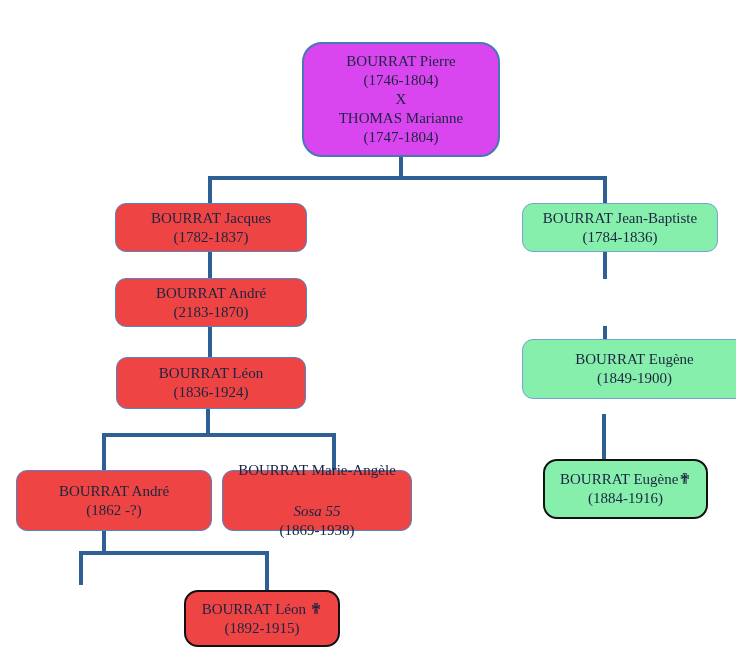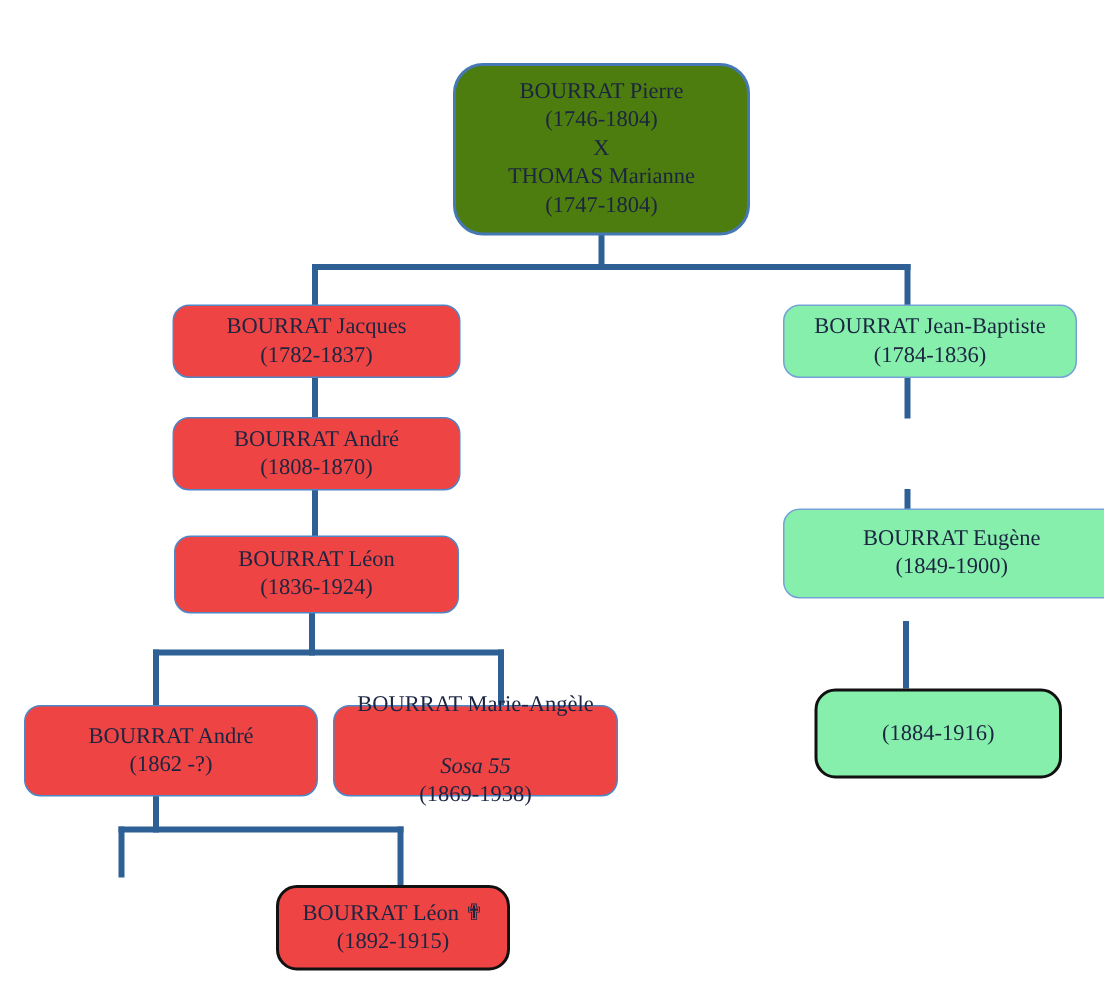--- a/index.html
+++ b/index.html
@@ -21,21 +21,21 @@
     box-sizing: border-box;
     display: flex;
     flex-direction: column;
     justify-content: center;
     align-items: center;
     text-align: center;
     font-size: 15px;
     line-height: 19px;
   }
   .node.root {
-    background: #4d7c0f;
+    background: #d946ef;
     border: 2px solid #4678b4;
     border-radius: 20px;
   }
   .node.green {
     background: #ef4444;
     border: 1.5px solid #4f86c6;
     border-radius: 11px;
   }
   .node.cyan {
     background: #86efac;
@@ -89,21 +89,21 @@
     <div class="nline">(1747-1804)</div>
   </div>
 
   <div class="node green" style="left:115px;top:203px;width:192px;height:49px">
     <div class="nline">BOURRAT Jacques</div>
     <div class="nline">(1782-1837)</div>
   </div>
 
   <div class="node green" style="left:115px;top:278px;width:192px;height:49px">
     <div class="nline">BOURRAT André</div>
-    <div class="nline">(1808-1870)</div>
+    <div class="nline">(2183-1870)</div>
   </div>
 
   <div class="node green" style="left:116px;top:357px;width:190px;height:52px">
     <div class="nline">BOURRAT Léon</div>
     <div class="nline">(1836-1924)</div>
   </div>
 
   <div class="node green" style="left:16px;top:470px;width:196px;height:61px">
     <div class="nline">BOURRAT André</div>
     <div class="nline">(1862 -?)</div>
@@ -126,16 +126,17 @@
     <div class="nline">(1784-1836)</div>
   </div>
 
 
   <div class="node cyan" style="left:522px;top:339px;width:225px;height:60px">
     <div class="nline">BOURRAT Eugène</div>
     <div class="nline">(1849-1900)</div>
   </div>
 
   <div class="node cyan deceased" style="left:543px;top:459px;width:165px;height:60px">
+    <div class="nline">BOURRAT Eugène✟</div>
     <div class="nline">(1884-1916)</div>
   </div>
 
 </div>
 
 </body></html>

